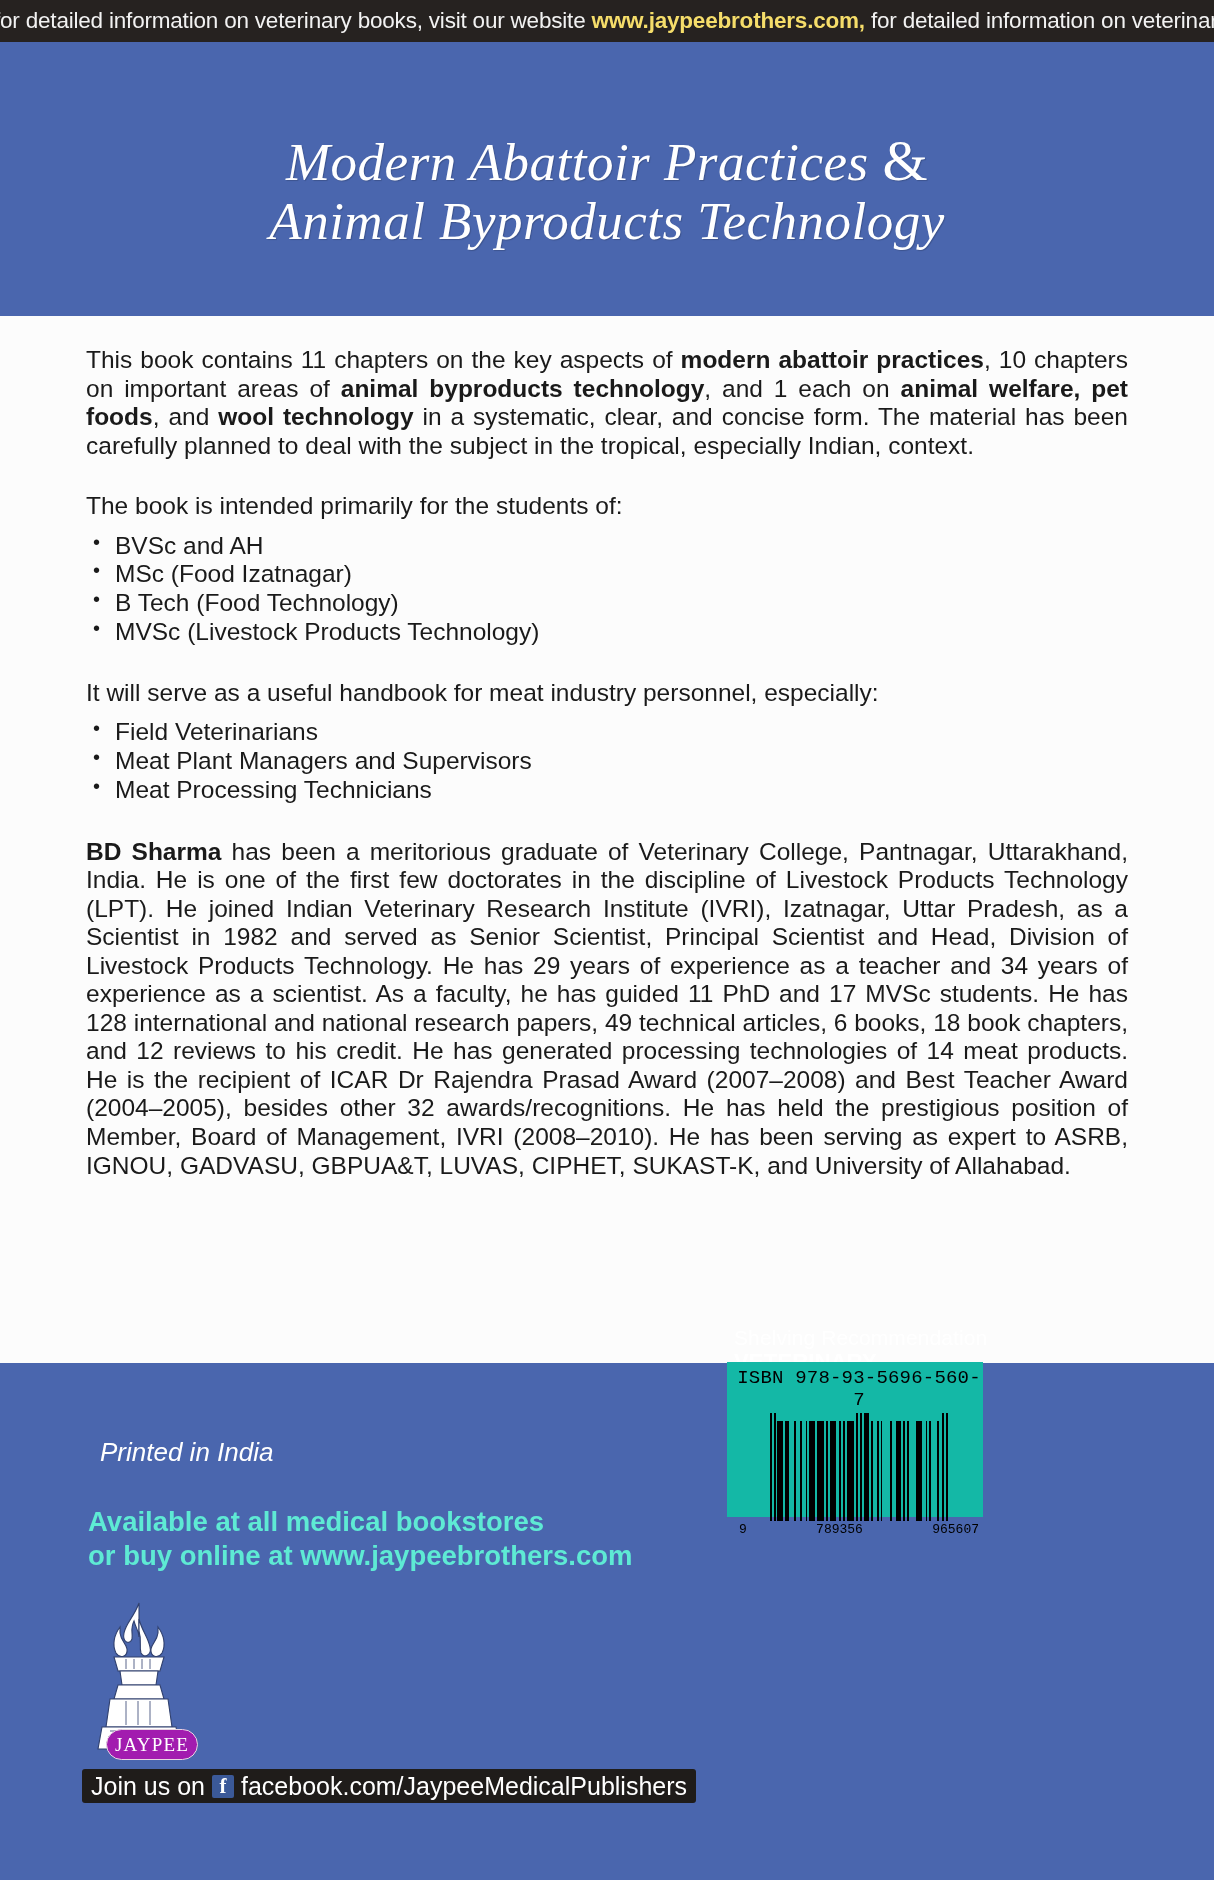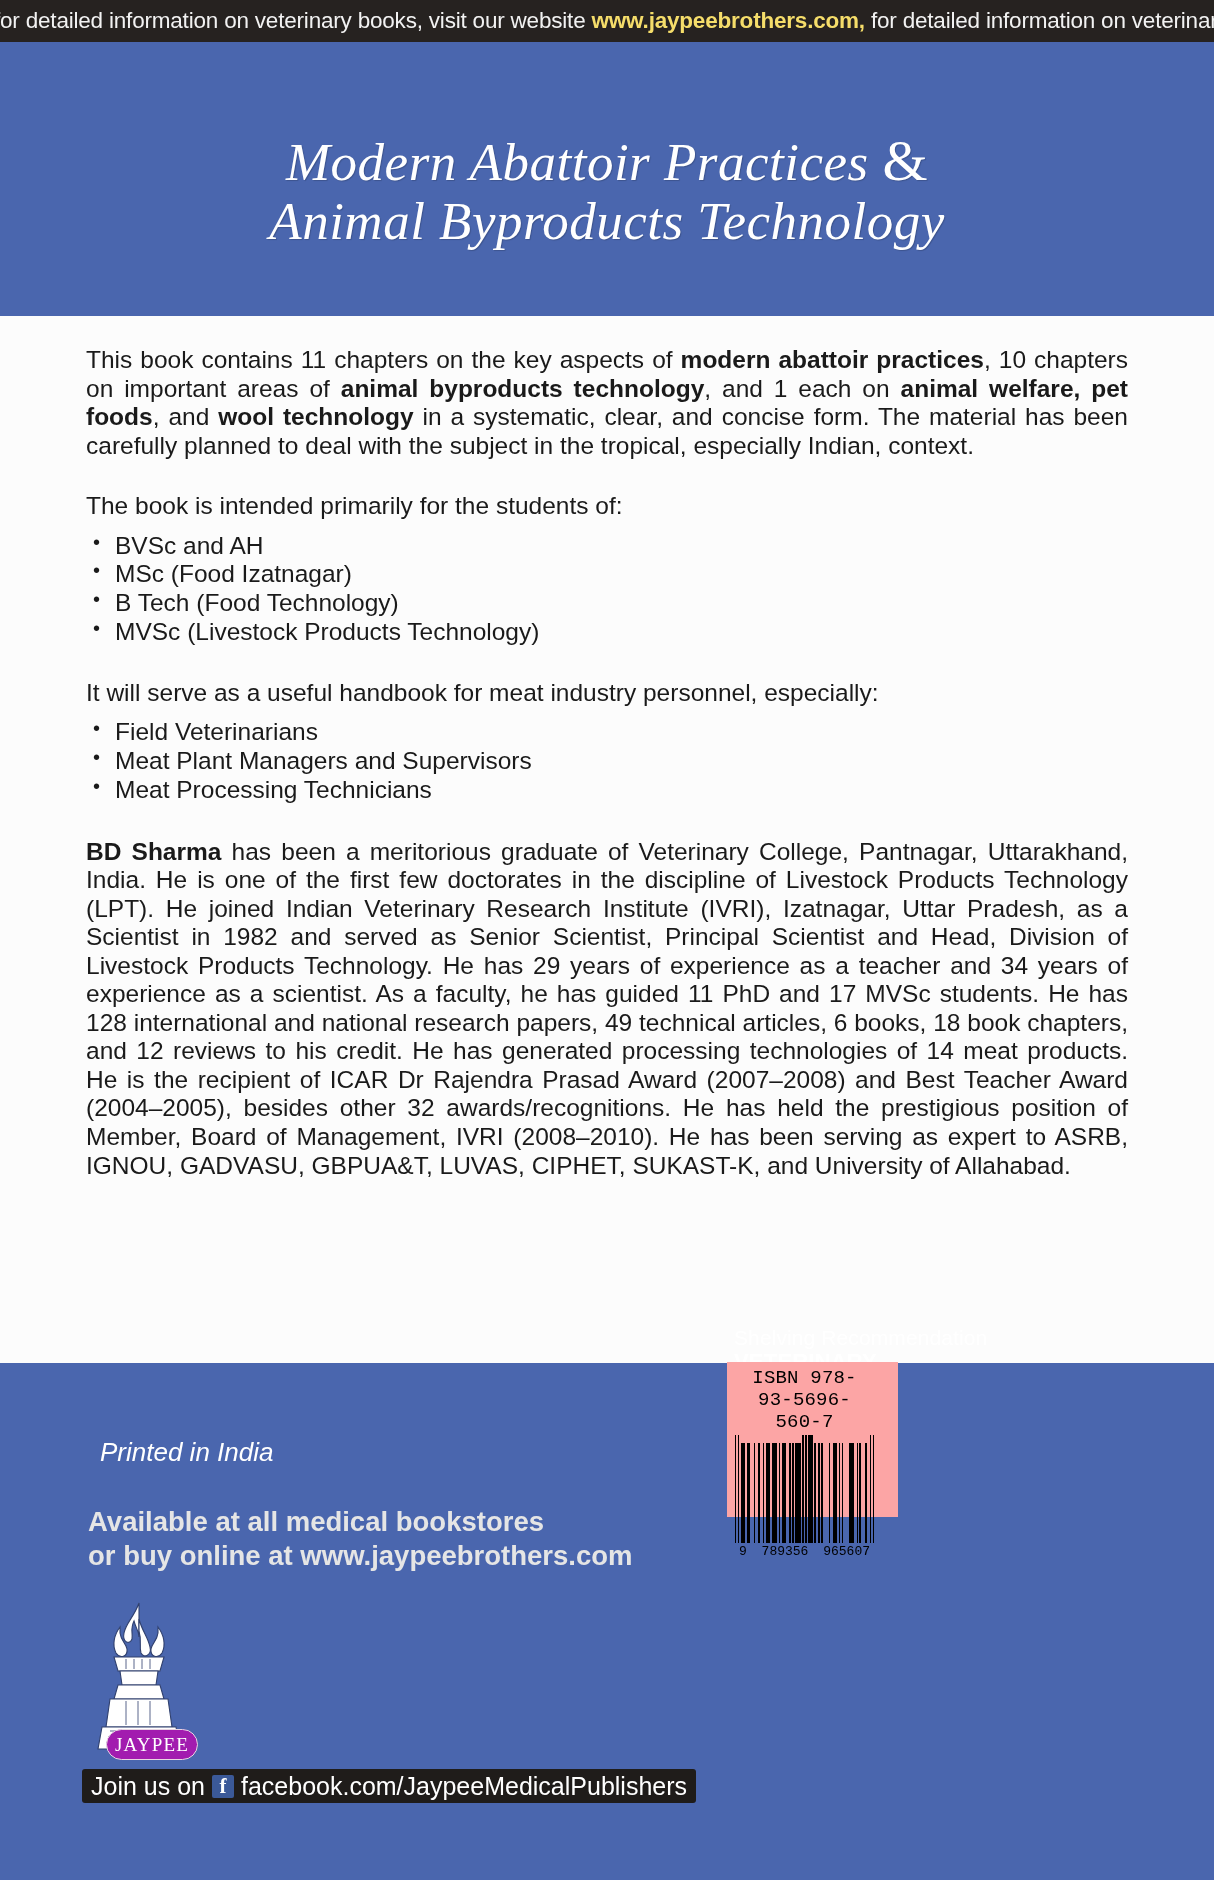--- a/index.html
+++ b/index.html
@@ -126,21 +126,21 @@
     left: 100px;
     color: #ffffff;
     font-size: 26px;
     font-style: italic;
     font-family: "Liberation Sans", sans-serif;
   }
   .avail {
     position: absolute;
     top: 142px;
     left: 88px;
-    color: #e5e5e5;
+    color: #5eead4;
     font-weight: bold;
     font-size: 27.5px;
     line-height: 1.22;
   }
 
   
   .pub-block {
     position: absolute;
     top: 238px;
     left: 88px;
@@ -241,24 +241,24 @@
     color: #ffffff;
     font-weight: bold;
     font-size: 22px;
     letter-spacing: 0.2px;
     margin-top: -1px;
   }
   .barcode-box {
     position: absolute;
     top: 1362px;
     left: 727px;
-    width: 171px;
+    width: 256px;
     height: 155px;
-    background: #fca5a5;
-    padding: 5px 24px 4px 8px;
+    background: #14b8a6;
+    padding: 5px 0 4px 8px;
   }
   .isbn-text {
     font-family: "Liberation Mono", "DejaVu Sans Mono", monospace;
     font-size: 19px;
     color: #000;
     letter-spacing: 0.2px;
     text-align: center;
     margin-bottom: 2px;
   }
   .bars {

